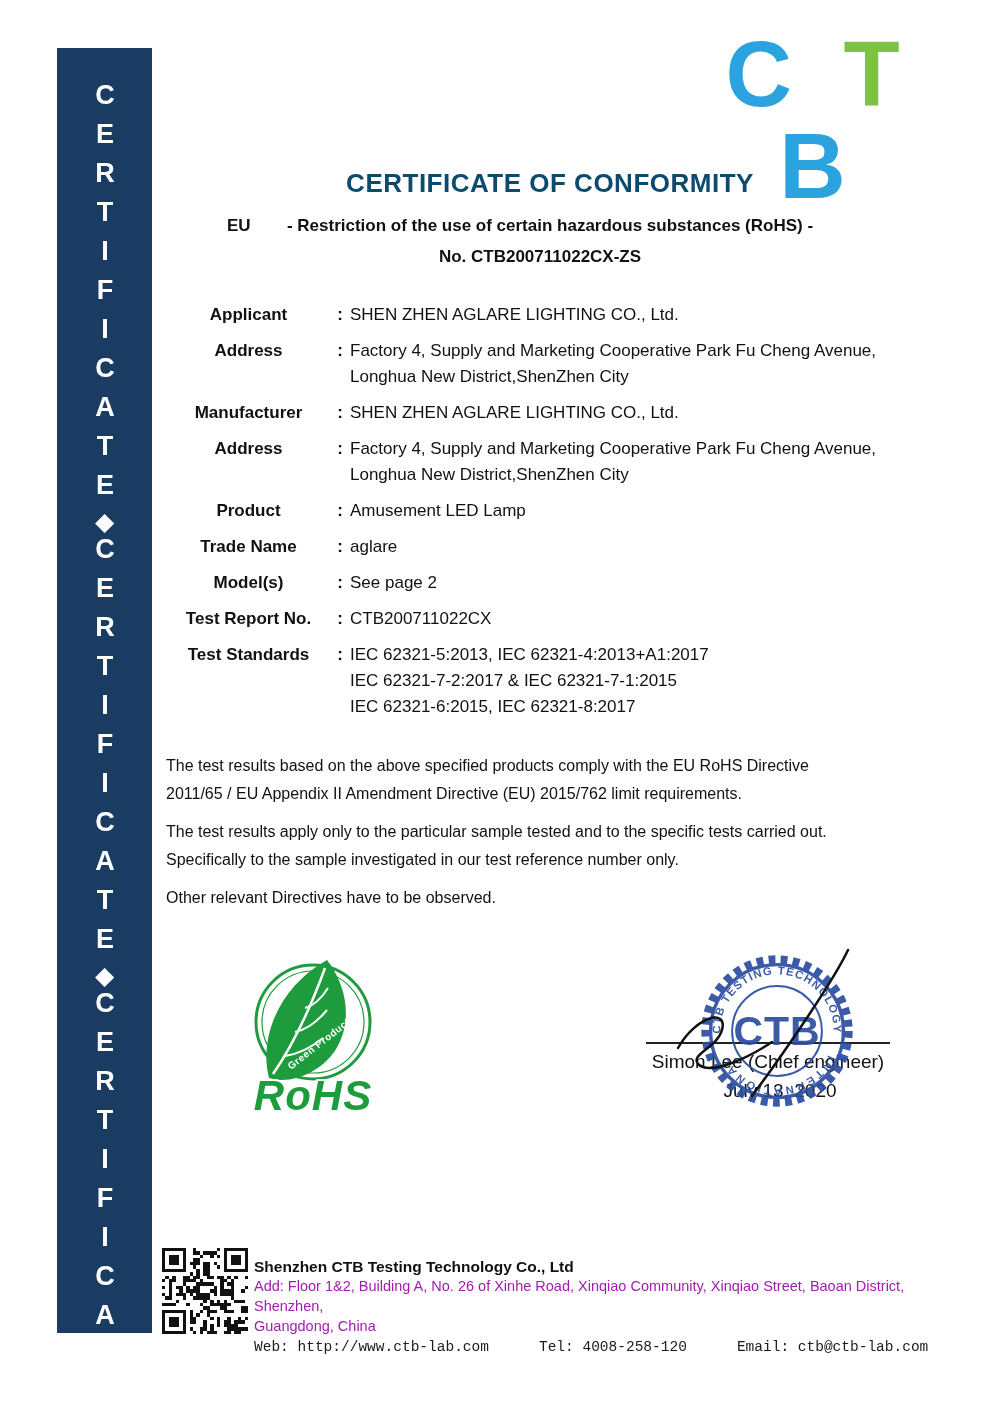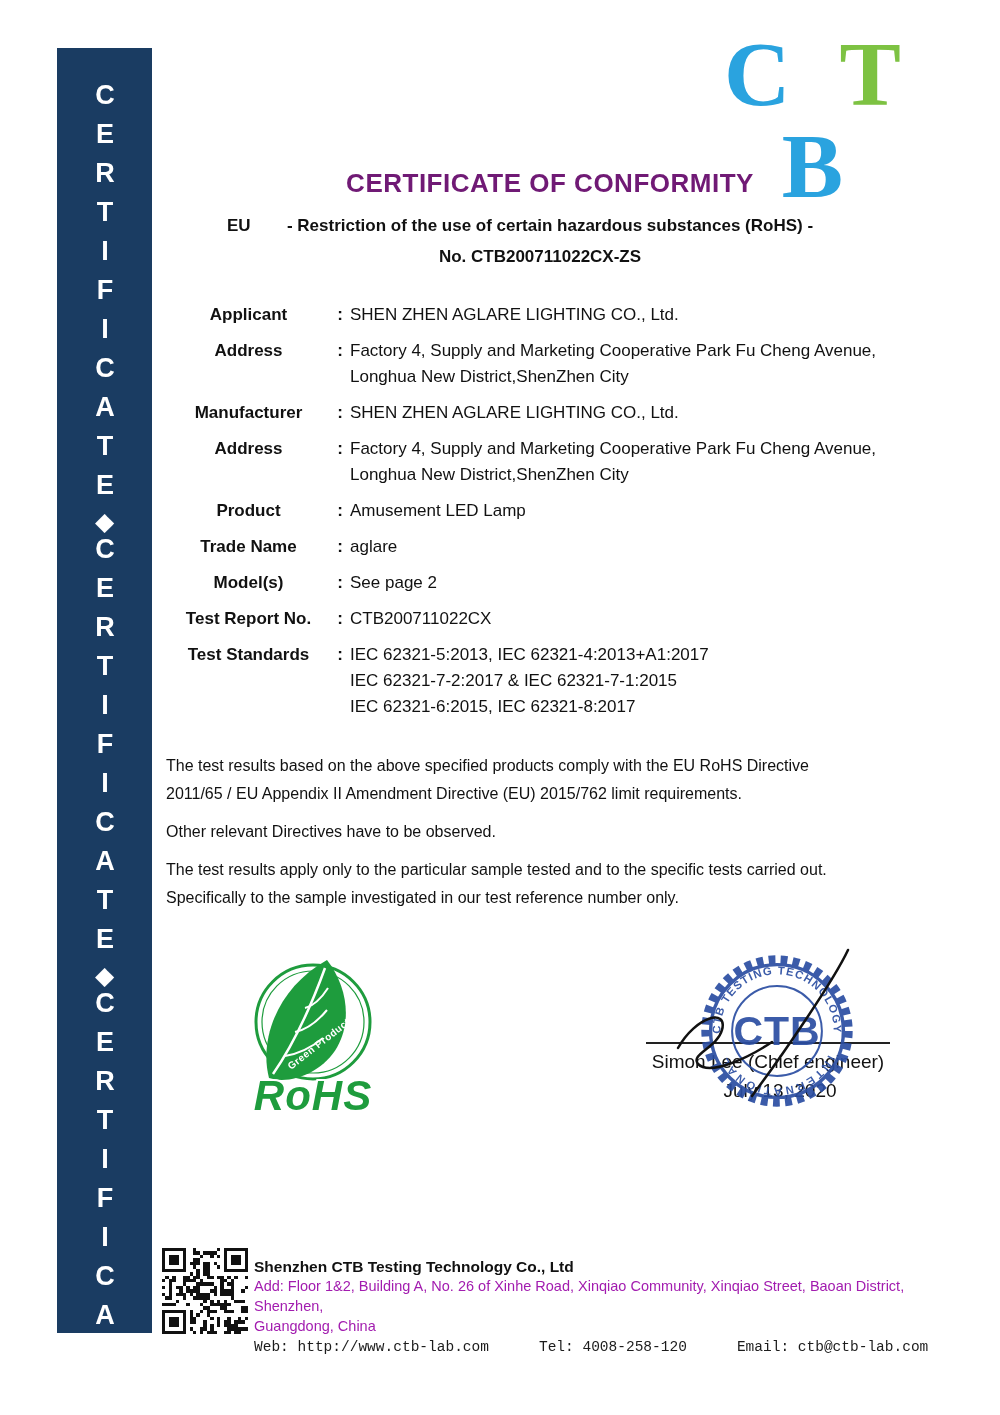--- a/index.html
+++ b/index.html
@@ -9,27 +9,27 @@
   
   .sidebar{position:absolute;left:57px;top:48px;width:95px;height:1285px;background:#1A3C62;
            display:flex;flex-direction:column;align-items:center;justify-content:space-between;
            padding:32px 0;box-sizing:border-box;}
   .v-word{writing-mode:vertical-rl;text-orientation:upright;color:#fff;font-weight:bold;
           font-size:27px;letter-spacing:9px;line-height:1;}
   .diamond{color:#fff;font-size:25px;line-height:1;}
 
   
   .logo{position:absolute;top:28px;left:680px;width:265px;text-align:center;
-        font-family:Liberation Serif, serif;font-weight:bold;font-size:92px;line-height:1;}
+        font-family:Liberation Sans, sans-serif;font-weight:bold;font-size:92px;line-height:1;}
   .logo span{display:inline-block;margin:0 13px;}
   .lc,.lb{color:#2AA3DF;} .lt{color:#7DC242;}
 
   
   .title{position:absolute;top:168px;left:165px;width:770px;margin:0;text-align:center;
-         font-size:26px;font-weight:bold;letter-spacing:.5px;color:#701a75;}
+         font-size:26px;font-weight:bold;letter-spacing:.5px;color:#0c4a6e;}
   .subtitle-row{position:absolute;top:216px;left:165px;width:770px;text-align:center;
                 font-size:17px;font-weight:bold;}
   .eu{position:absolute;left:62px;top:0;}
   .certno{position:absolute;top:247px;left:165px;width:750px;text-align:center;
           font-size:17px;font-weight:bold;}
 
   
   .fields{position:absolute;top:302px;left:167px;width:795px;display:grid;
           grid-template-columns:163px 20px 1fr;row-gap:10px;font-size:17px;line-height:26px;}
   .flabel{font-weight:bold;text-align:center;}
@@ -121,23 +121,23 @@
     <div class="flabel">Test Standards</div>
     <div class="fcolon">:</div>
     <div class="fvalue">IEC 62321-5:2013, IEC 62321-4:2013+A1:2017
 IEC 62321-7-2:2017 &amp; IEC 62321-7-1:2015
 IEC 62321-6:2015, IEC 62321-8:2017</div>
   </div>
 
   <div class="paras">
     <p>The test results based on the above specified products comply with the EU RoHS Directive
 2011/65 / EU Appendix II Amendment Directive (EU) 2015/762 limit requirements.</p>
-    <p>Other relevant Directives have to be observed.</p>
     <p>The test results apply only to the particular sample tested and to the specific tests carried out.
 Specifically to the sample investigated in our test reference number only.</p>
+    <p>Other relevant Directives have to be observed.</p>
   </div>
 
   <svg class="rohs" width="160" height="168" viewBox="0 0 160 168">
     <g>
       <circle cx="80" cy="70" r="57" fill="none" stroke="#1E9C3D" stroke-width="3"></circle>
       <circle cx="80" cy="70" r="51" fill="none" stroke="#1E9C3D" stroke-width="1.2"></circle>
     </g>
     <g>
       <path d="M 36 126 C 26 88, 44 36, 94 8 C 122 44, 120 96, 80 119 C 64 128, 48 130, 36 126 Z" fill="#1E9C3D"></path>
       <path d="M 40 122 C 58 96, 76 60, 92 16" fill="none" stroke="#fff" stroke-width="2.5"></path>

